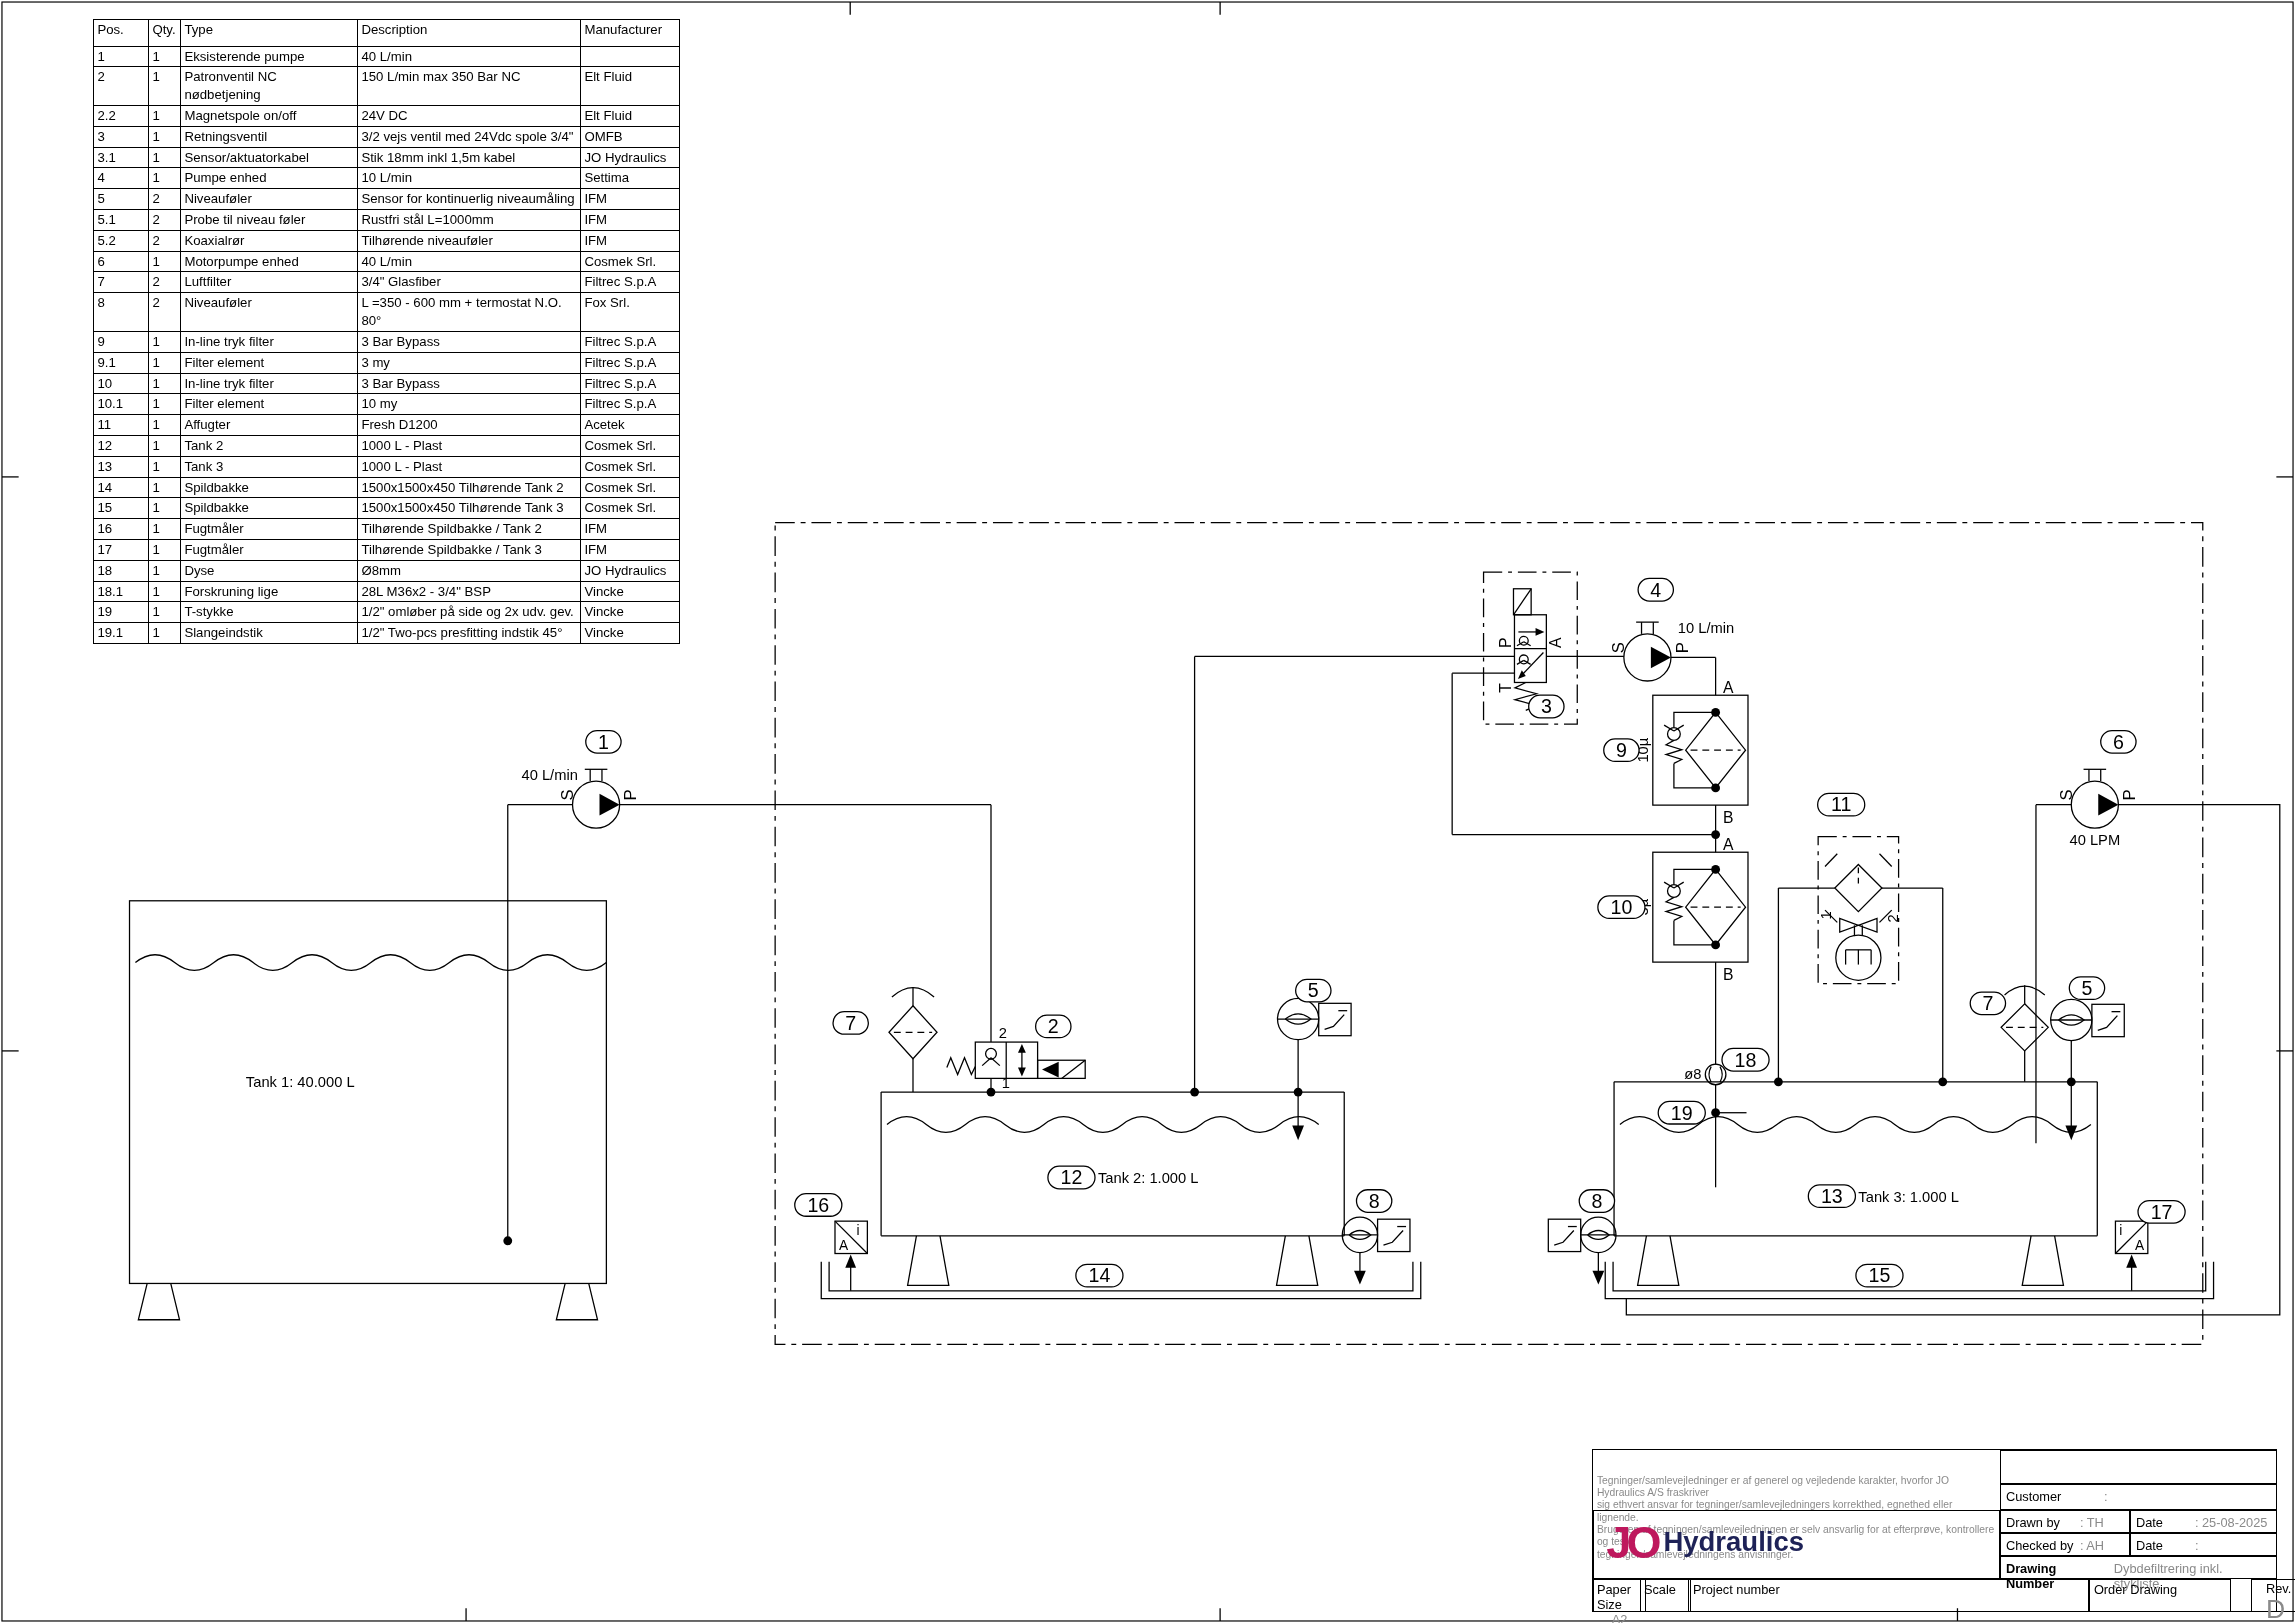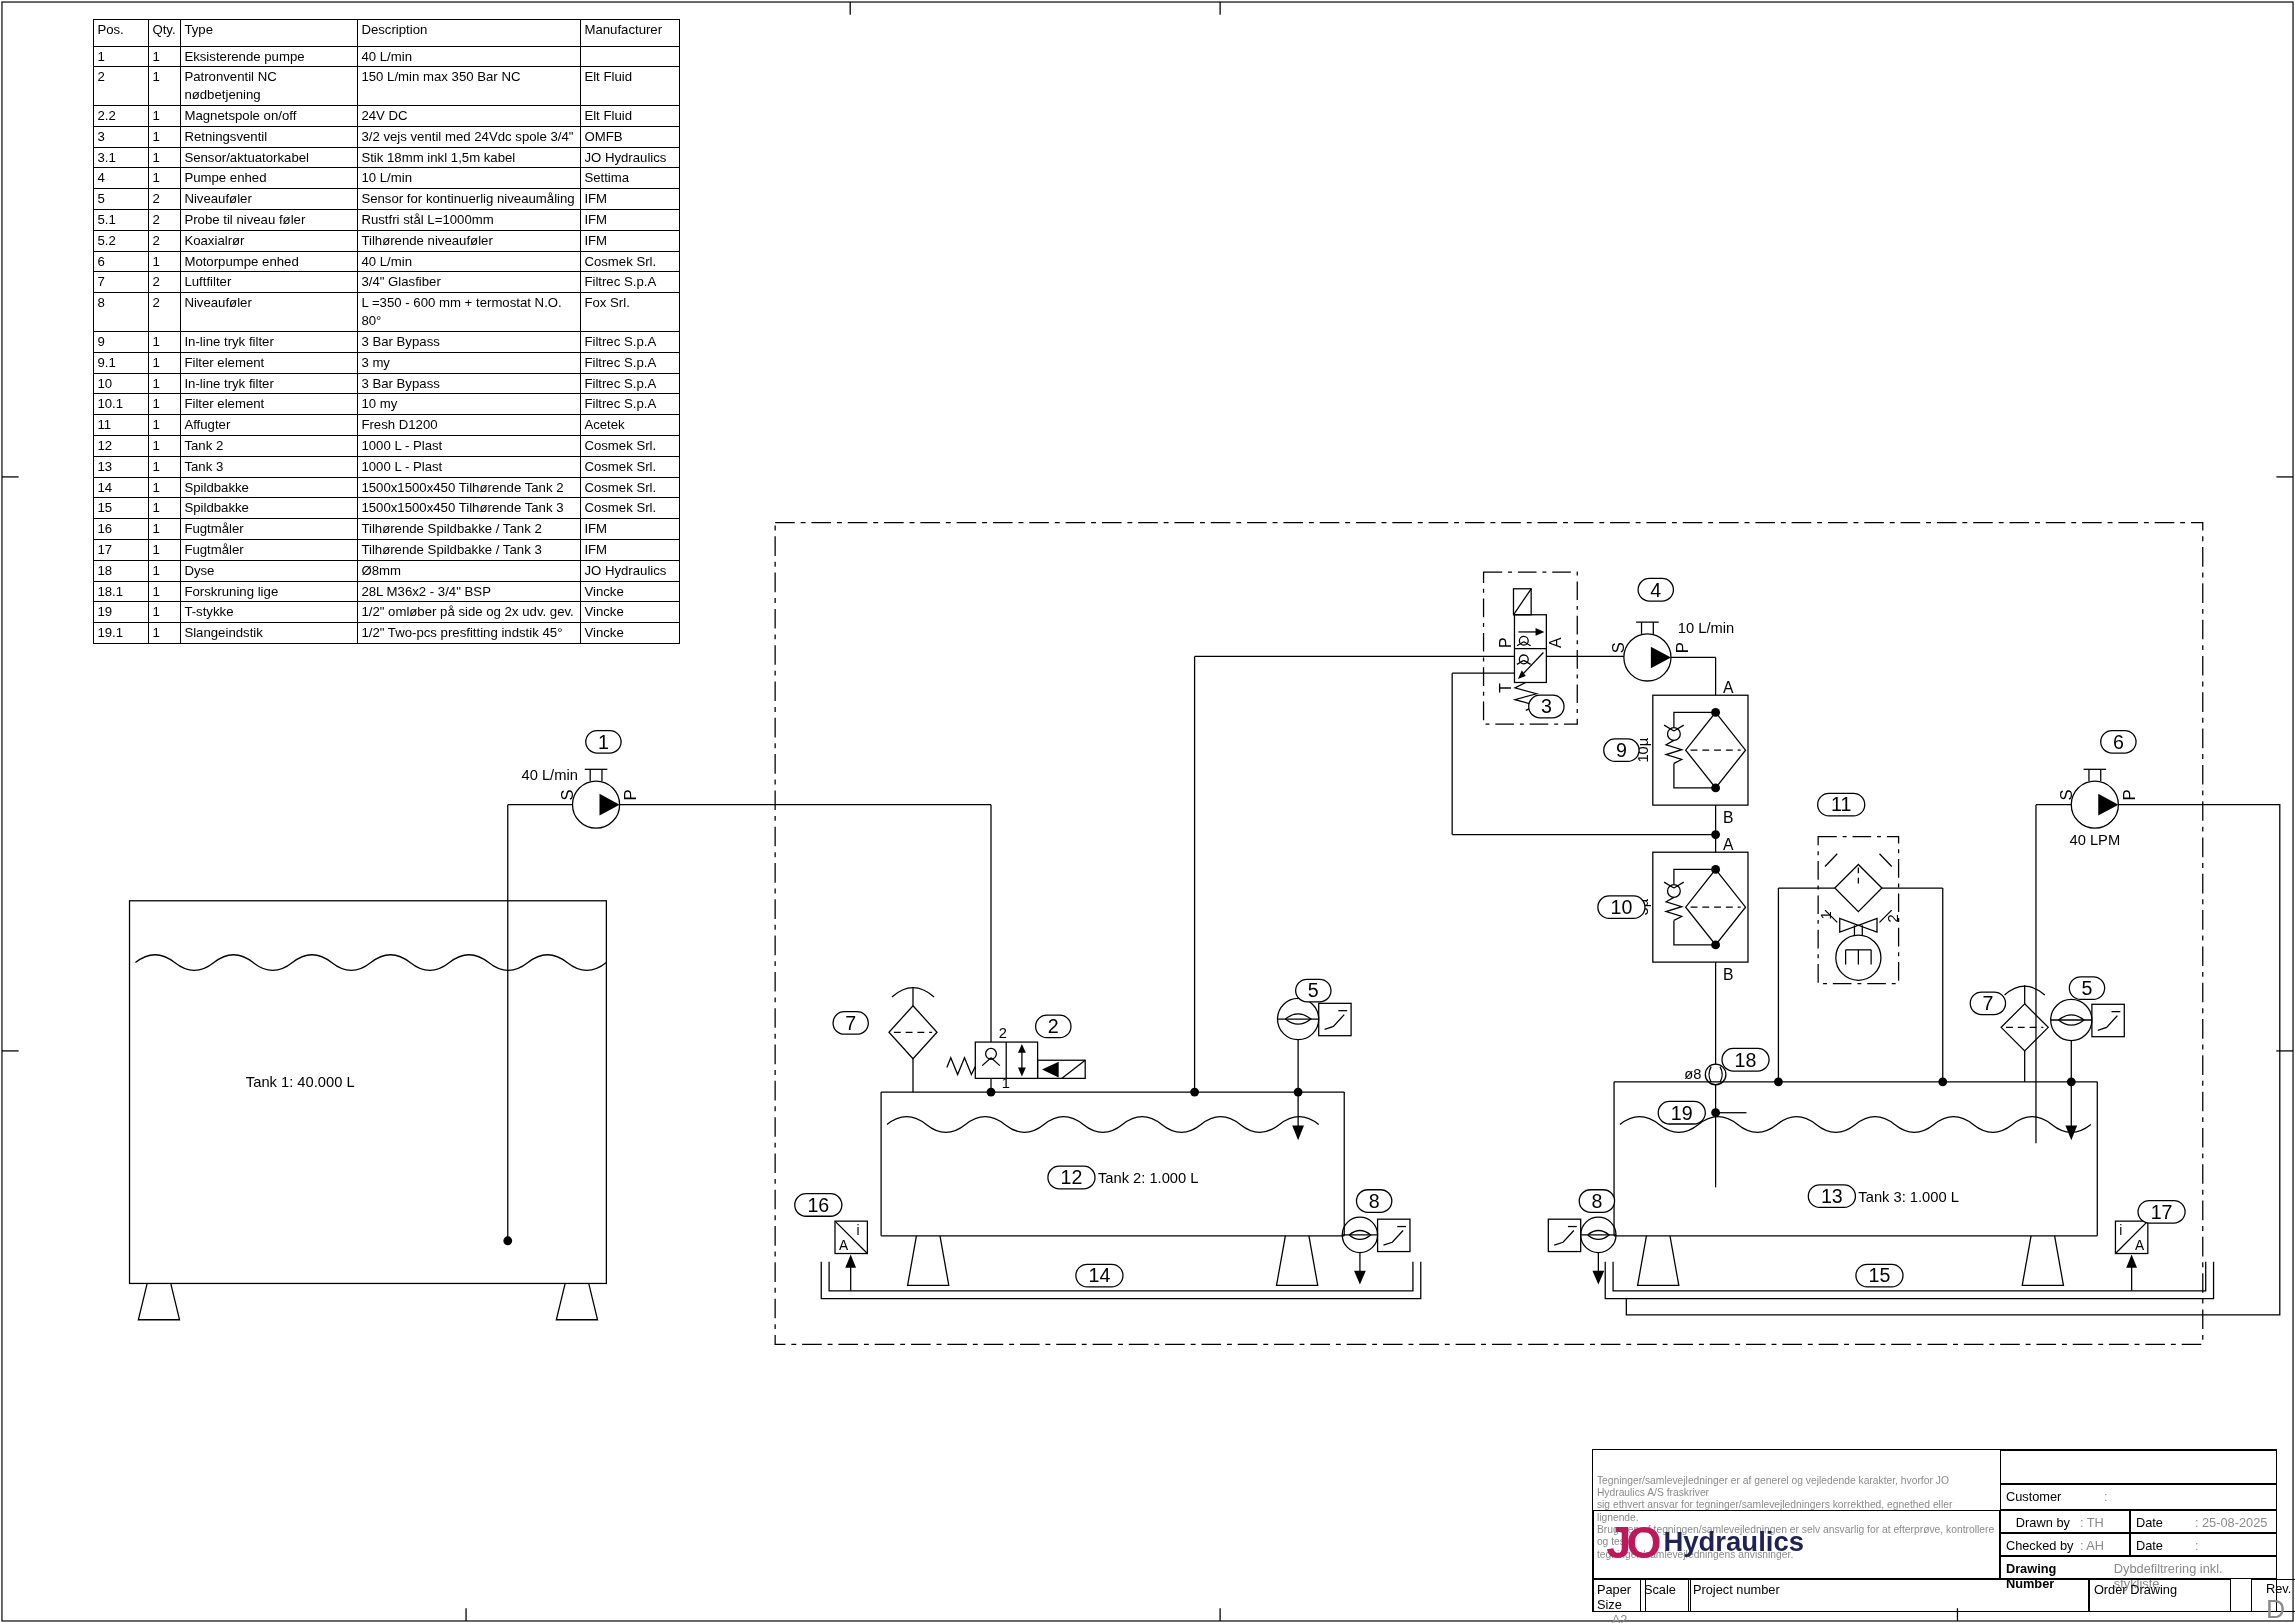--- a/index.html
+++ b/index.html
@@ -656,21 +656,21 @@
       <span class="gray">:</span>
     </div>
 
     <div class="tb" style="left:0;top:60px;width:407px;height:69px;">
       <div id="logo-row" style="position:absolute;left:12.3px;top:8.8px;">
         <span id="logo-jo">JO</span>
         <span id="logo-hyd">Hydraulics</span>
       </div>
     </div>
 
-    <div class="tb frow" style="left:407px;top:60px;width:130px;height:23px;text-align:center;">
+    <div class="tb frow" style="left:407px;top:60px;width:130px;height:23px;">
       <span class="lbl" style="width:74px">Drawn by</span>
       <span class="gray">: TH</span>
     </div>
     <div class="tb frow" style="left:537px;top:60px;width:147px;height:23px;">
       <span class="lbl" style="width:59px">Date</span>
       <span class="gray">: 25-08-2025</span>
     </div>
 
     <div class="tb frow" style="left:407px;top:83px;width:130px;height:23px;">
       <span class="lbl" style="width:74px">Checked by</span>

